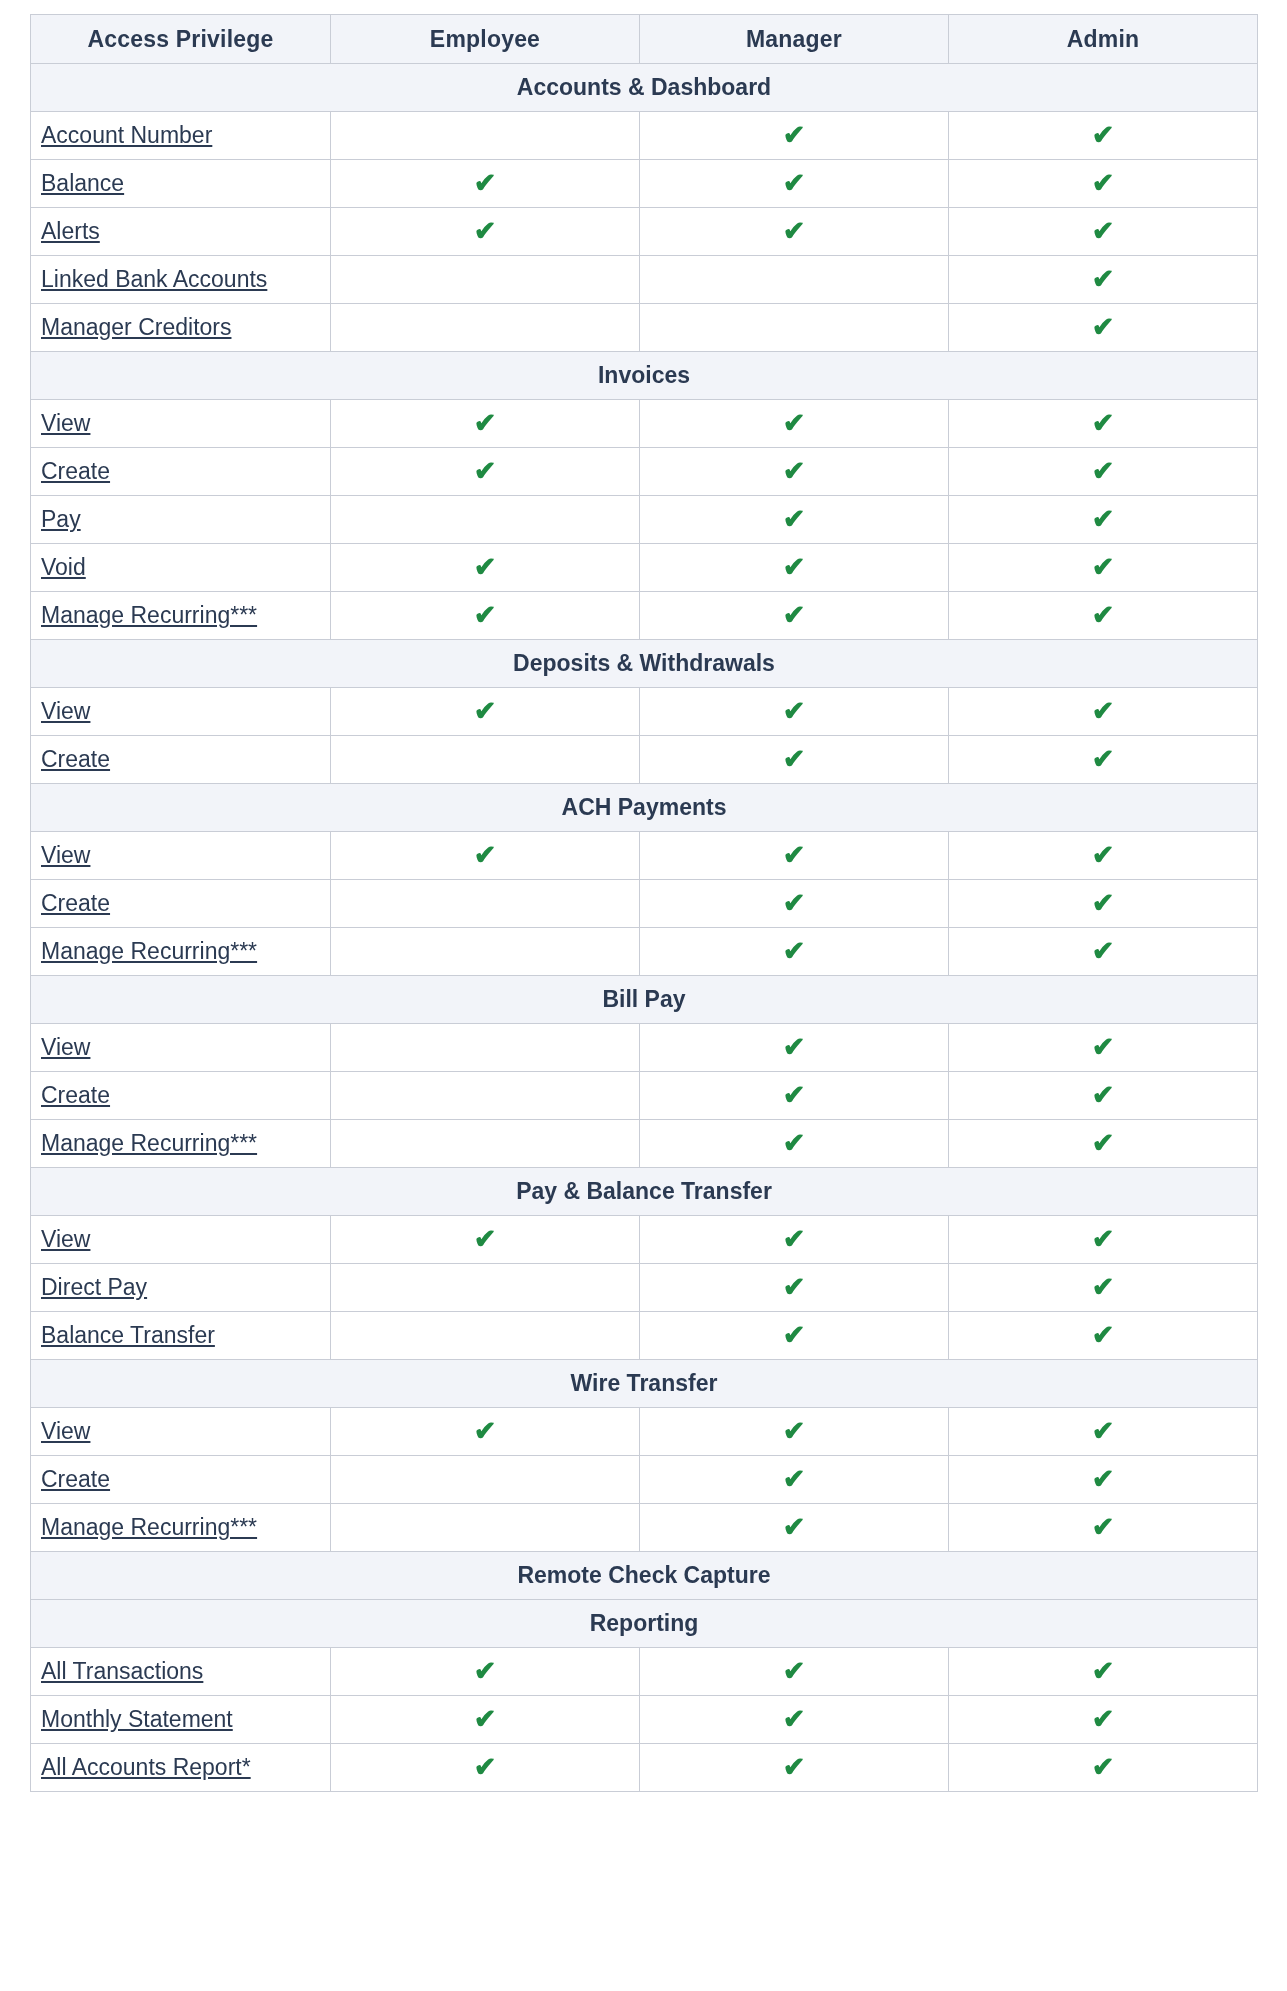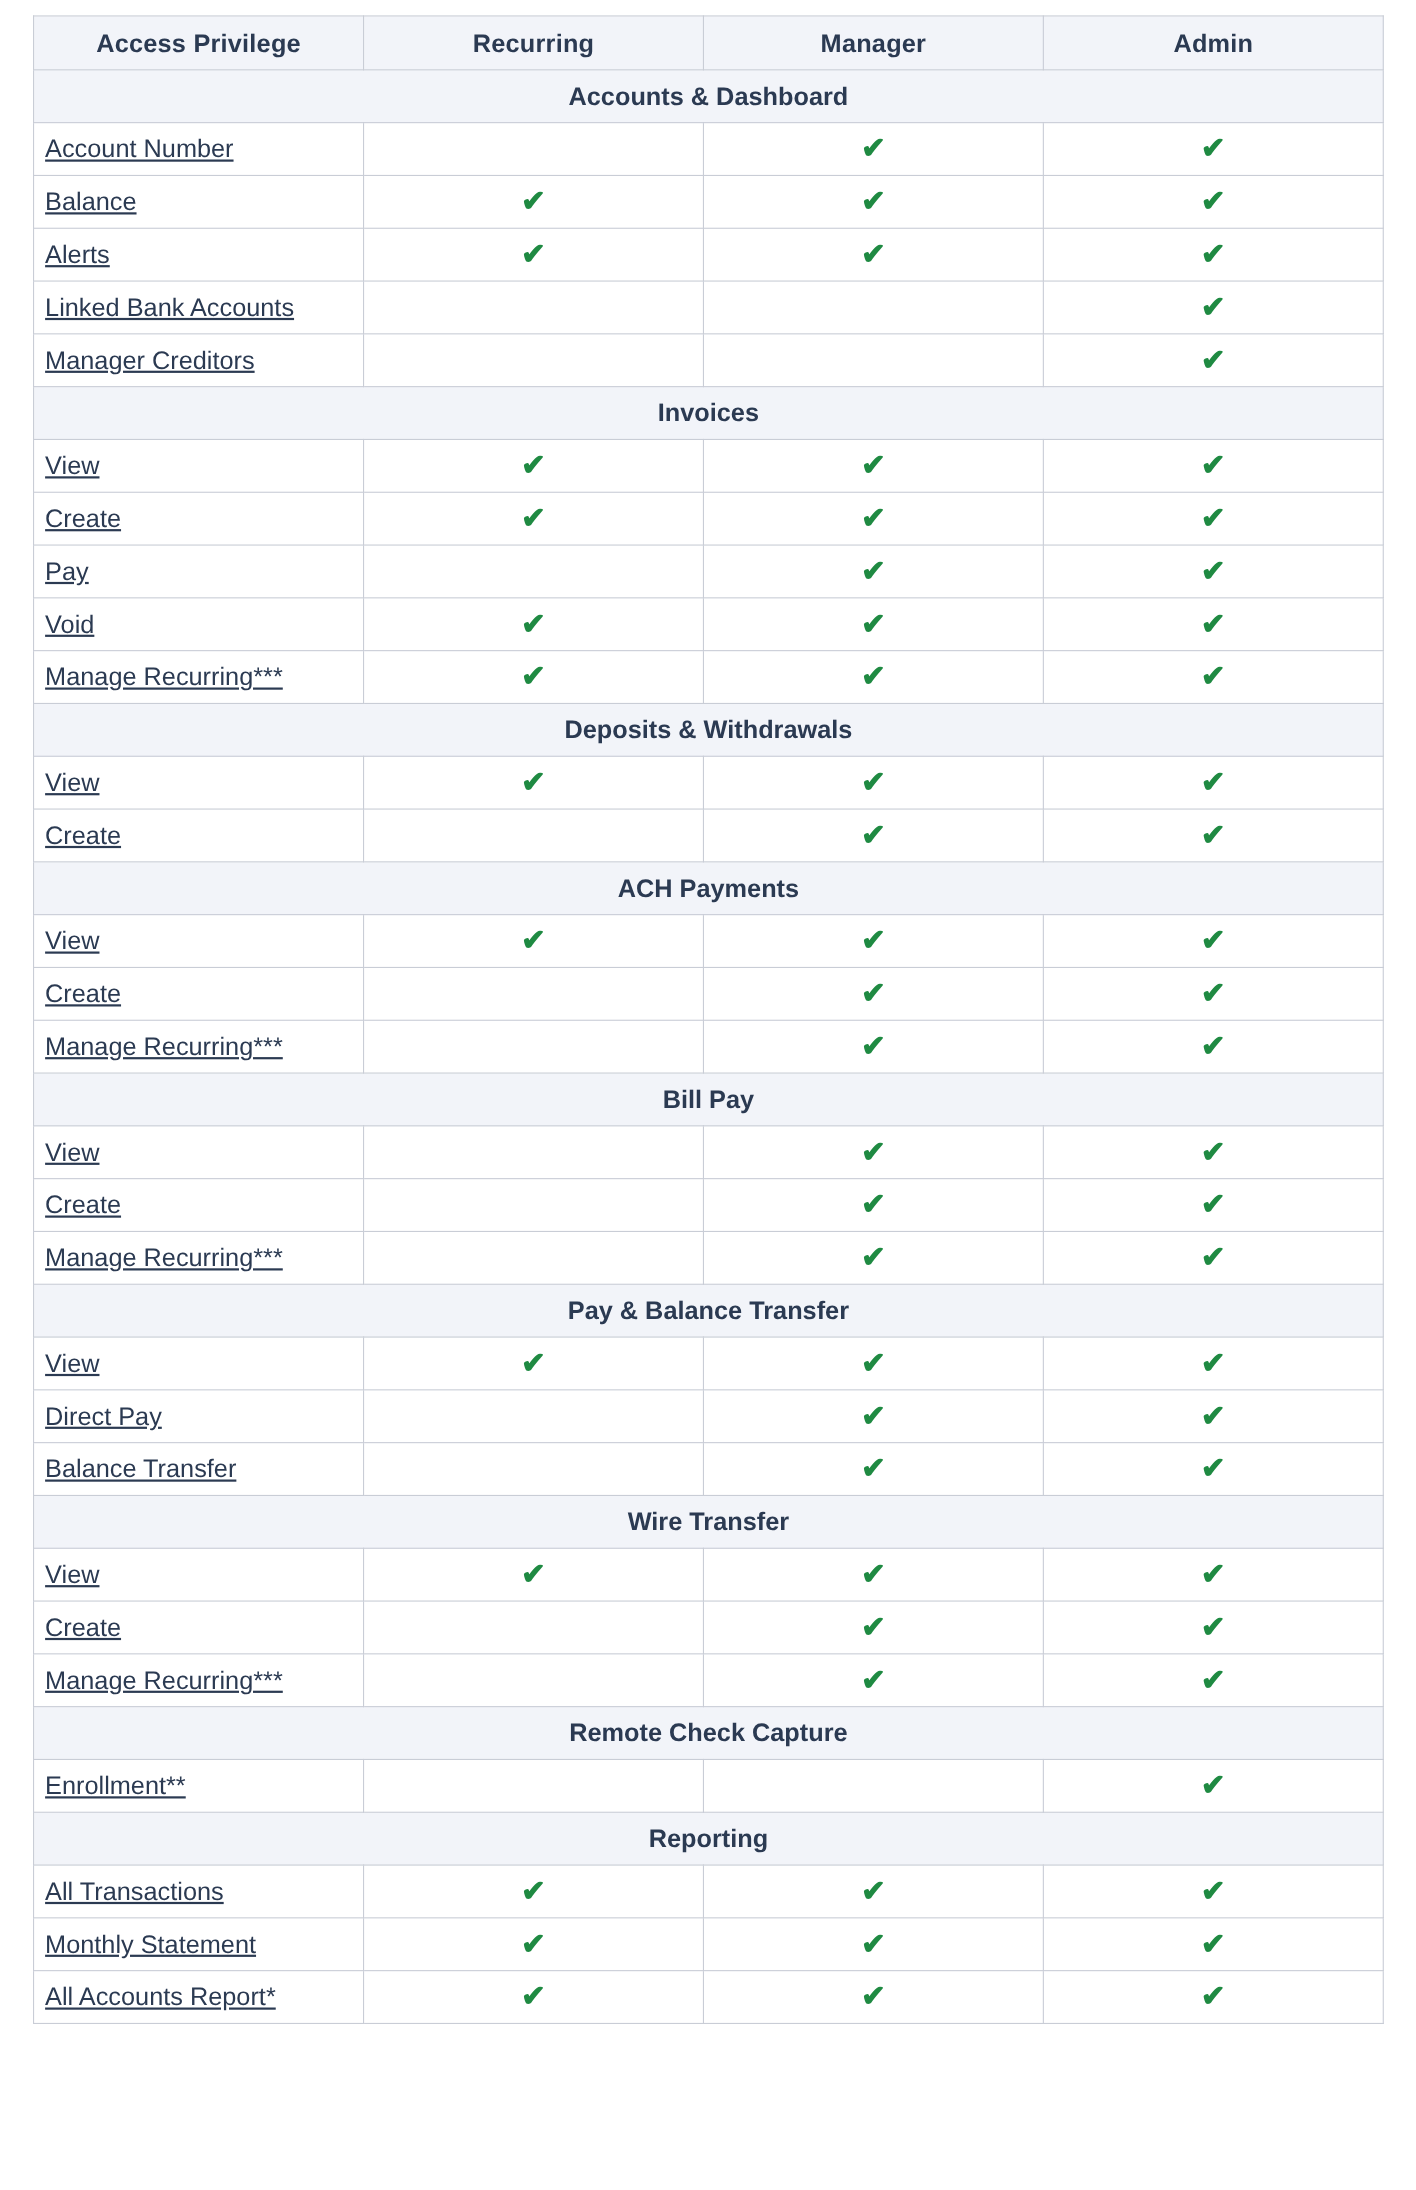--- a/index.html
+++ b/index.html
@@ -88,21 +88,21 @@
   <table class="privilege-table">
     <colgroup>
       <col class="c0">
         <col class="c1">
         <col class="c2">
         <col class="c3">
     </colgroup>
     <thead>
       <tr>
         <th class="first">Access Privilege</th>
-        <th>Recurring</th>
+        <th>Employee</th>
         <th>Manager</th>
         <th>Admin</th>
       </tr>
     </thead>
     <tbody id="table-body">
         <tr class="section-row">
           <td colspan="4">Accounts &amp; Dashboard</td>
         </tr>
         <tr class="data-row">
           <td class="label">Account Number</td>
@@ -262,26 +262,20 @@
         </tr>
         <tr class="data-row">
           <td class="label">Manage Recurring***</td>
           <td class="mark"><span class="empty"></span></td>
           <td class="mark"><span class="check">✔</span></td>
           <td class="mark"><span class="check">✔</span></td>
         </tr>
         <tr class="section-row">
           <td colspan="4">Remote Check Capture</td>
         </tr>
-        <tr class="data-row">
-          <td class="label">Enrollment**</td>
-          <td class="mark"><span class="empty"></span></td>
-          <td class="mark"><span class="empty"></span></td>
-          <td class="mark"><span class="check">✔</span></td>
-        </tr>
         <tr class="section-row">
           <td colspan="4">Reporting</td>
         </tr>
         <tr class="data-row">
           <td class="label">All Transactions</td>
           <td class="mark"><span class="check">✔</span></td>
           <td class="mark"><span class="check">✔</span></td>
           <td class="mark"><span class="check">✔</span></td>
         </tr>
         <tr class="data-row">

